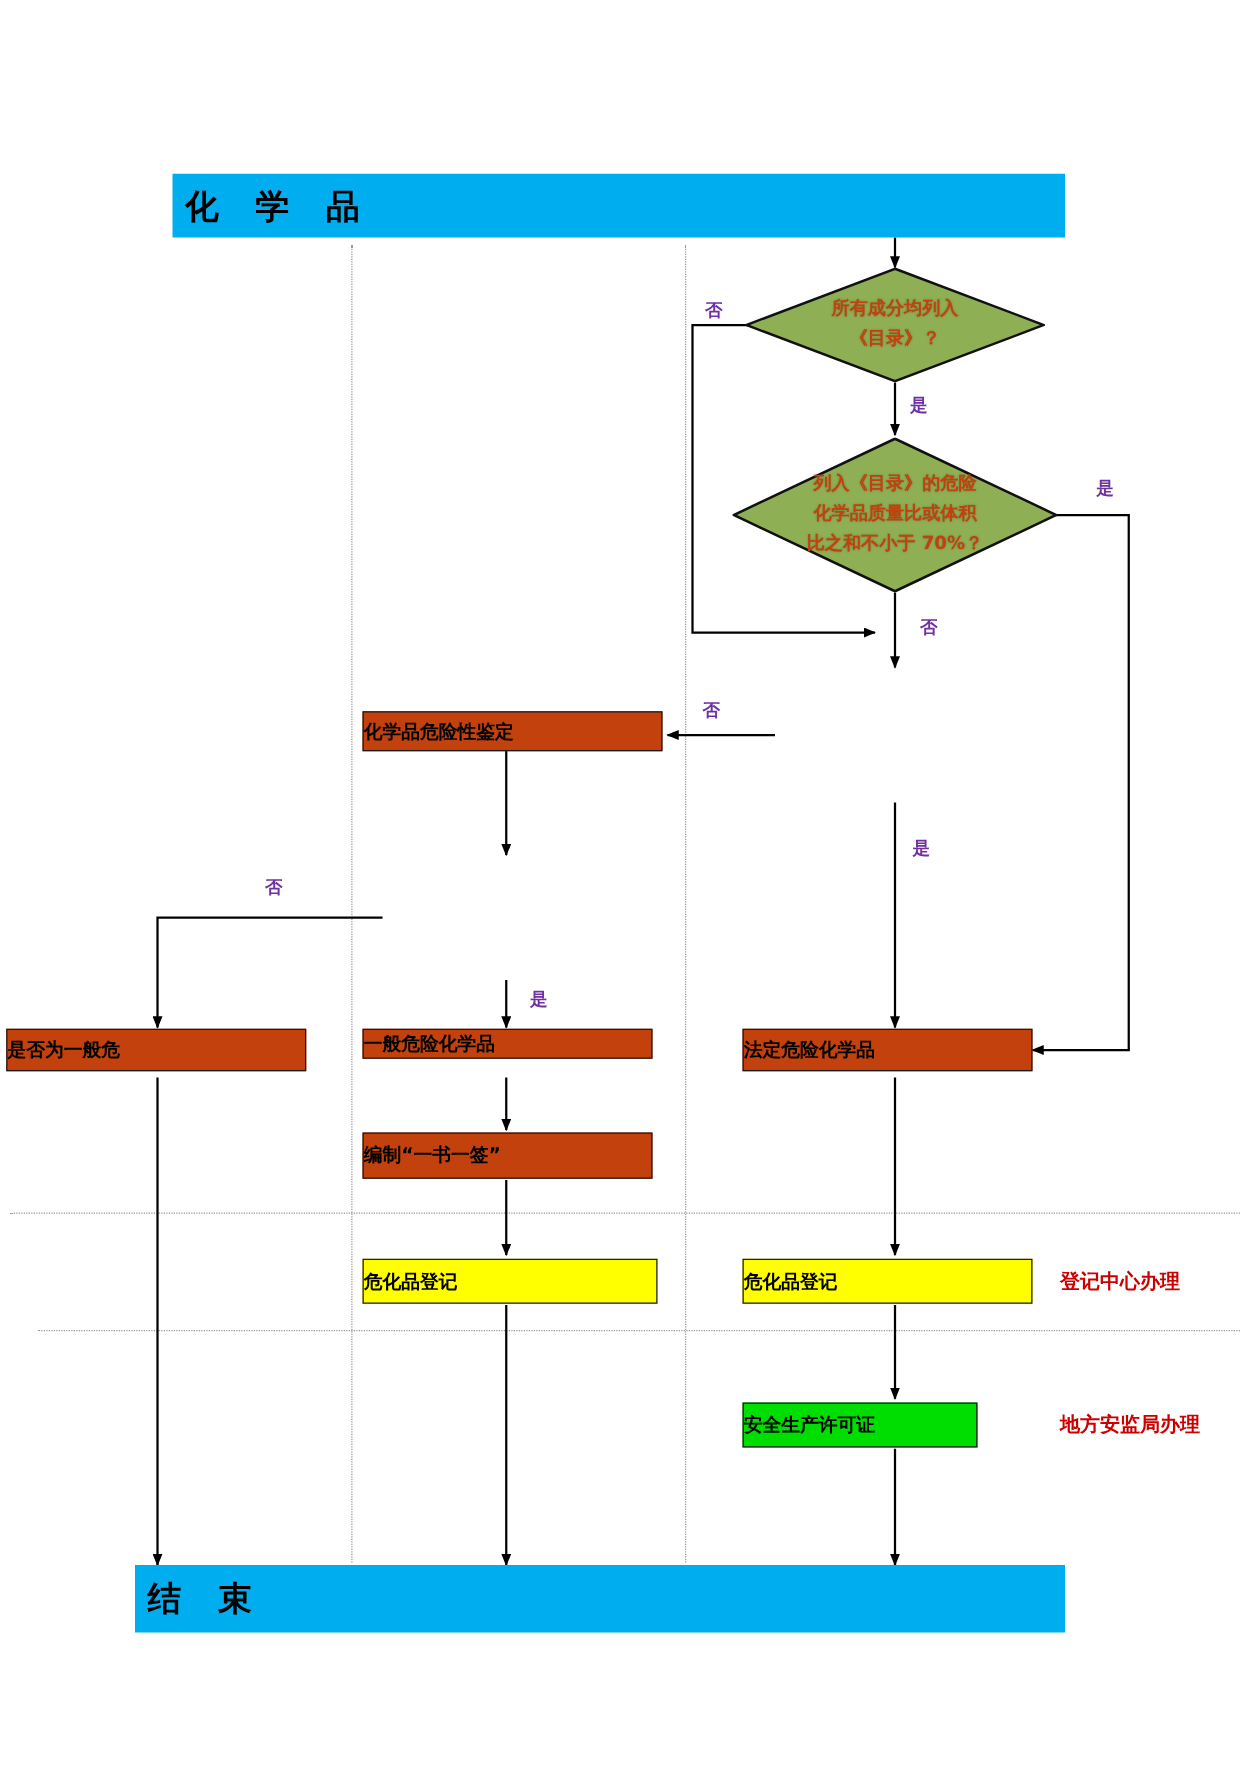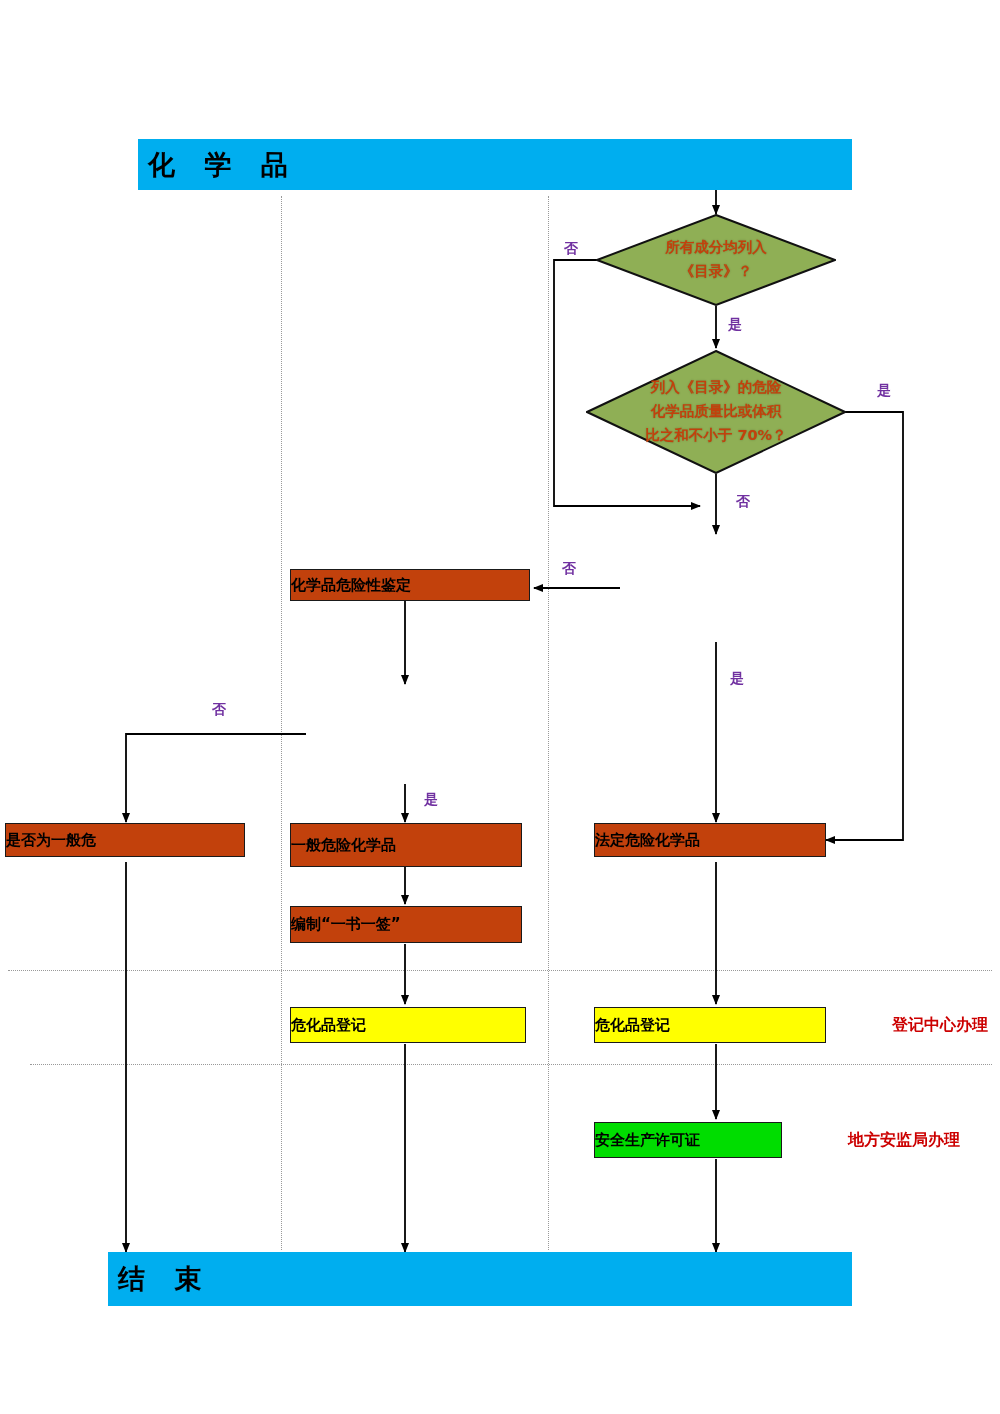--- a/index.html
+++ b/index.html
@@ -210,21 +210,21 @@
   <div class="branch-label" style="left:424px; top:791px;">是</div>
 
   <div class="node proc-orange" style="left:290px; top:569px; width:240px; height:32px;">
     <span>化学品危险性鉴定</span>
   </div>
 
   <div class="node proc-orange" style="left:5px; top:823px; width:240px; height:34px;">
     <span>是否为一般危</span>
   </div>
 
-  <div class="node proc-orange" style="left:290px; top:823px; width:232px; height:44px;">
+  <div class="node proc-orange" style="left:290px; top:823px; width:232px; height:24px;">
     <span>一般危险化学品</span>
   </div>
 
   <div class="node proc-orange" style="left:594px; top:823px; width:232px; height:34px;">
     <span>法定危险化学品</span>
   </div>
 
   <div class="node proc-orange" style="left:290px; top:906px; width:232px; height:37px;">
     <span>编制“一书一签”</span>
   </div>
@@ -234,20 +234,20 @@
   </div>
 
   <div class="node proc-yellow" style="left:594px; top:1007px; width:232px; height:36px;">
     <span>危化品登记</span>
   </div>
 
   <div class="node proc-green" style="left:594px; top:1122px; width:188px; height:36px;">
     <span>安全生产许可证</span>
   </div>
 
-  <div class="note-red" style="left:892px; top:1015px;">登记中心办理</div>
+  <div class="note-red" style="left:848px; top:1015px;">登记中心办理</div>
   <div class="note-red" style="left:848px; top:1130px;">地方安监局办理</div>
 
   <div class="node bar" style="left:108px; top:1252px; width:744px; height:54px;">
     <span>结    束</span>
   </div>
 
 </div>
 
 </body></html>

